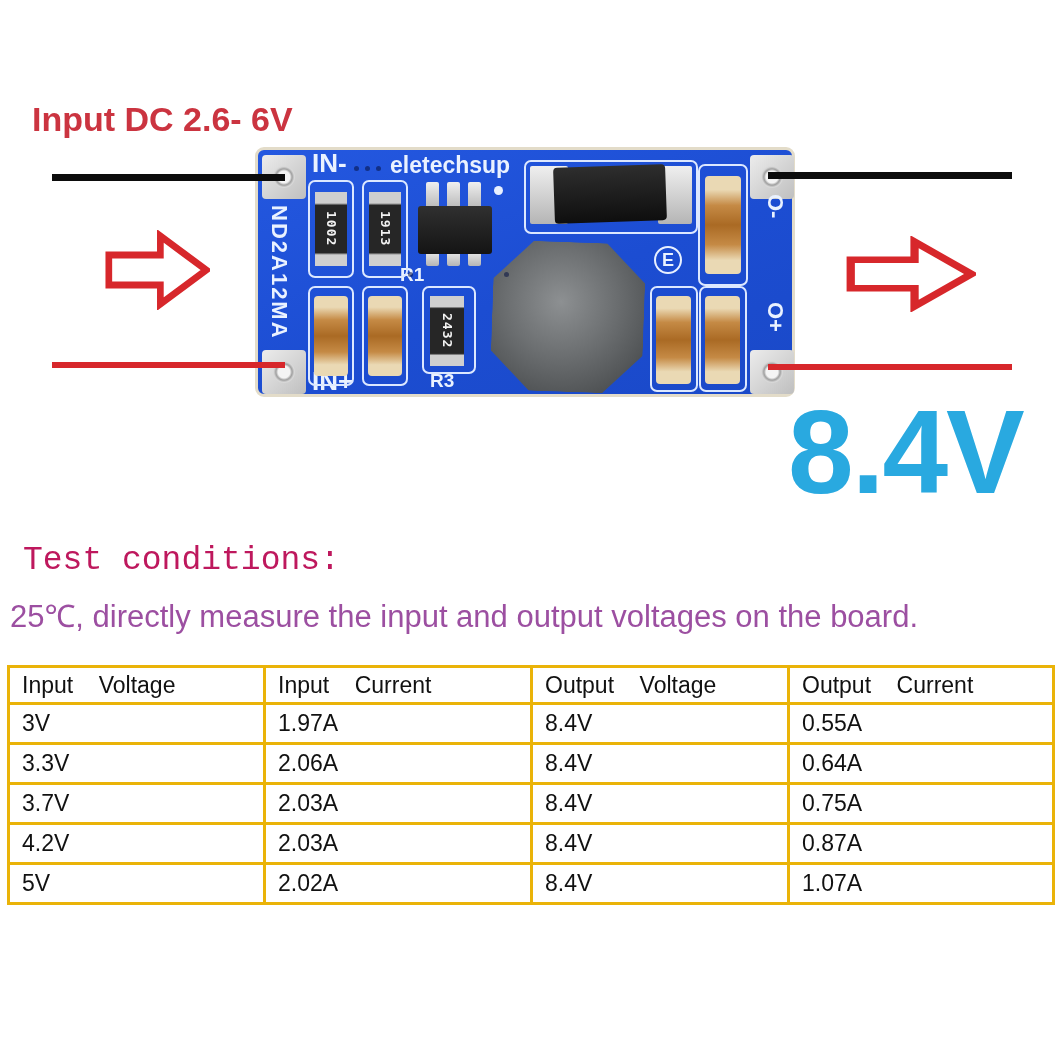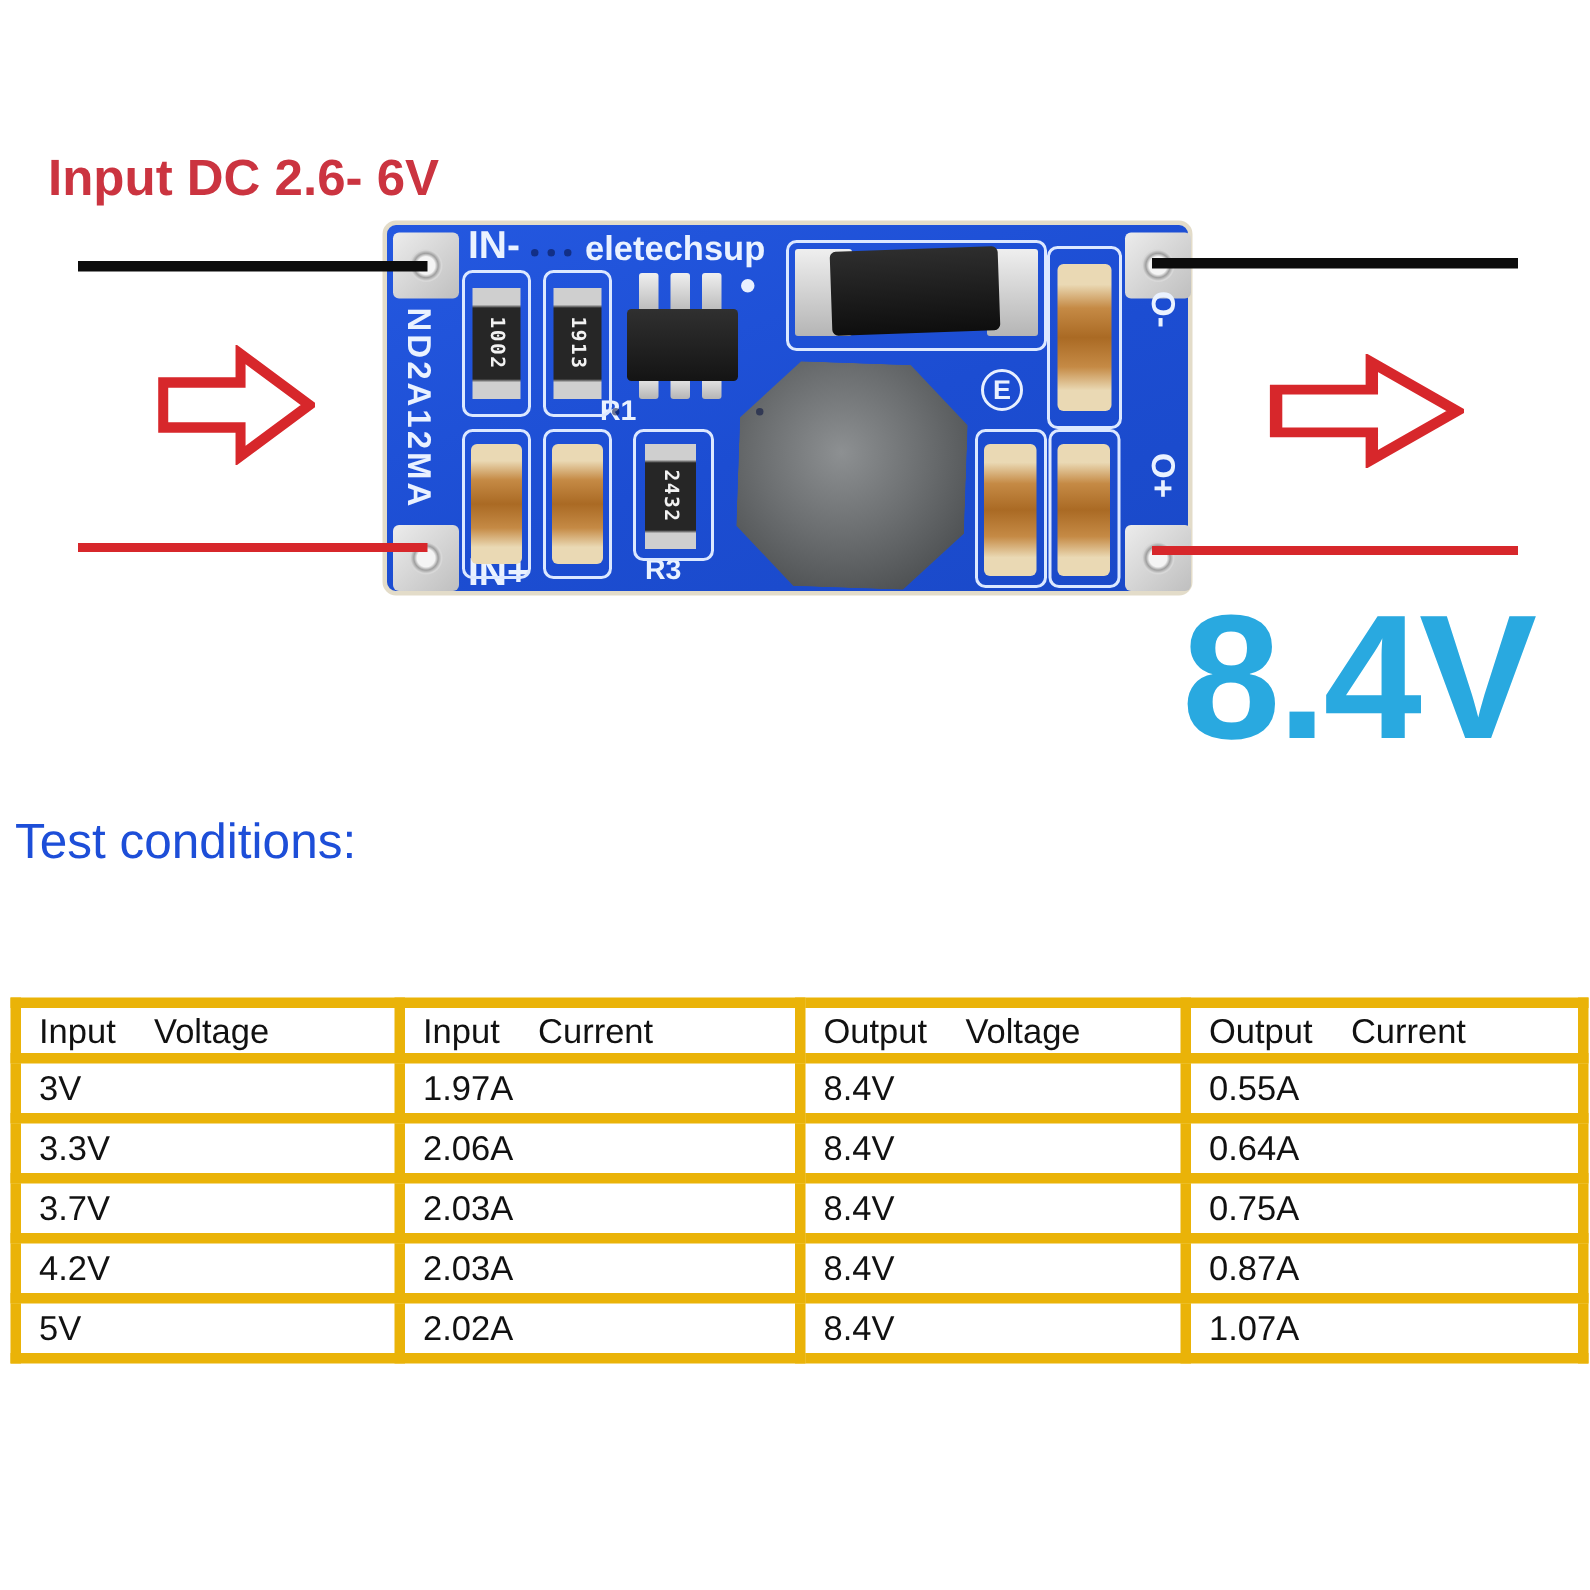--- a/index.html
+++ b/index.html
@@ -3,21 +3,21 @@
 <meta charset="utf-8">
 <style>
   * { margin:0; padding:0; box-sizing:border-box; }
   body { background:#ffffff; font-family:"Liberation Sans", sans-serif; }
   .canvas { position:relative; width:1060px; height:1060px; background:#ffffff; overflow:hidden;padding-left:24px; }
 
   
   .input-label  { position:absolute; left:32px;  top:100px; font-size:34px; font-weight:600; color:#cb3440; }
   .output-label { position:absolute; left:627px; top:445px; font-size:37px; font-weight:600; color:#cb3440; }
   .output-value { position:absolute; left:788px; top:393px; font-size:118px; font-weight:700; letter-spacing:-2px; color:#29a9e0; line-height:1.0; }
-  .tc-title { position:absolute; left:10px; top:542px; font-size:33px; color:#1d4ed8; }
+  .tc-title { position:absolute; left:23px; top:542px; font-size:33px; color:#be185d;font-family:Liberation Mono, monospace; }
   .tc-line  { position:absolute; left:10px; top:594px; font-size:31px; color:#9c4fa1; }
 
   
   .wire { position:absolute; z-index:5; }
   .wire.black { background:#0c0c0c; }
   .wire.red   { background:#d7272b; }
   .w-bl { left:52px;  top:174px; width:233px; height:7px; }
   .w-rl { left:52px;  top:362px; width:233px; height:6px; }
   .w-br { left:768px; top:172px; width:244px; height:7px; }
   .w-rr { left:768px; top:364px; width:244px; height:6px; }
@@ -53,21 +53,21 @@
               clip-path:polygon(26% 0%, 74% 0%, 100% 26%, 100% 74%, 74% 100%, 26% 100%, 0% 74%, 0% 26%); }
   .emark { position:absolute; left:396px; top:96px; width:28px; height:28px; border:2px solid #e8f0ff;
            border-radius:50%; color:#eaf2ff; font-size:18px; font-weight:700;
            display:flex; align-items:center; justify-content:center; }
   .via { position:absolute; width:5px; height:5px; border-radius:50%; background:rgba(6,16,64,0.55); }
   .wdot { position:absolute; width:9px; height:9px; border-radius:50%; background:#e8f0ff; }
 
   
   table.spec { position:absolute; left:7px; top:665px; width:1045px; border-collapse:collapse;
                table-layout:fixed; z-index:2; }
-  table.spec th, table.spec td { border:7px solid #eab308; font-size:23px; font-weight:400;
+  table.spec th, table.spec td { border:3px solid #eab308; font-size:23px; font-weight:400;
                color:#111; text-align:left; padding:0 0 0 12px; }
   table.spec th { height:37px; white-space:pre; }
   table.spec td { height:40px; }
 </style>
 </head>
 <body>
 
 <div class="canvas">
 
   <div class="input-label">Input DC 2.6- 6V</div>
@@ -153,20 +153,21 @@
     <div class="via" style="left:96px;top:16px;"></div>
     <div class="via" style="left:107px;top:16px;"></div>
     <div class="via" style="left:118px;top:16px;"></div>
     <div class="via" style="left:150px;top:122px;"></div>
     <div class="via" style="left:246px;top:122px;"></div>
   </div>
 
   <div class="output-value">8.4V</div>
 
   <div class="tc-title">Test conditions:</div>
+  <div class="tc-line">25℃, directly measure the input and output voltages on the board.</div>
 
   <table class="spec">
     <colgroup>
         <col style="width:256px">
         <col style="width:267px">
         <col style="width:257px">
         <col style="width:265px">
       </colgroup>
     <tbody>
         <tr>

